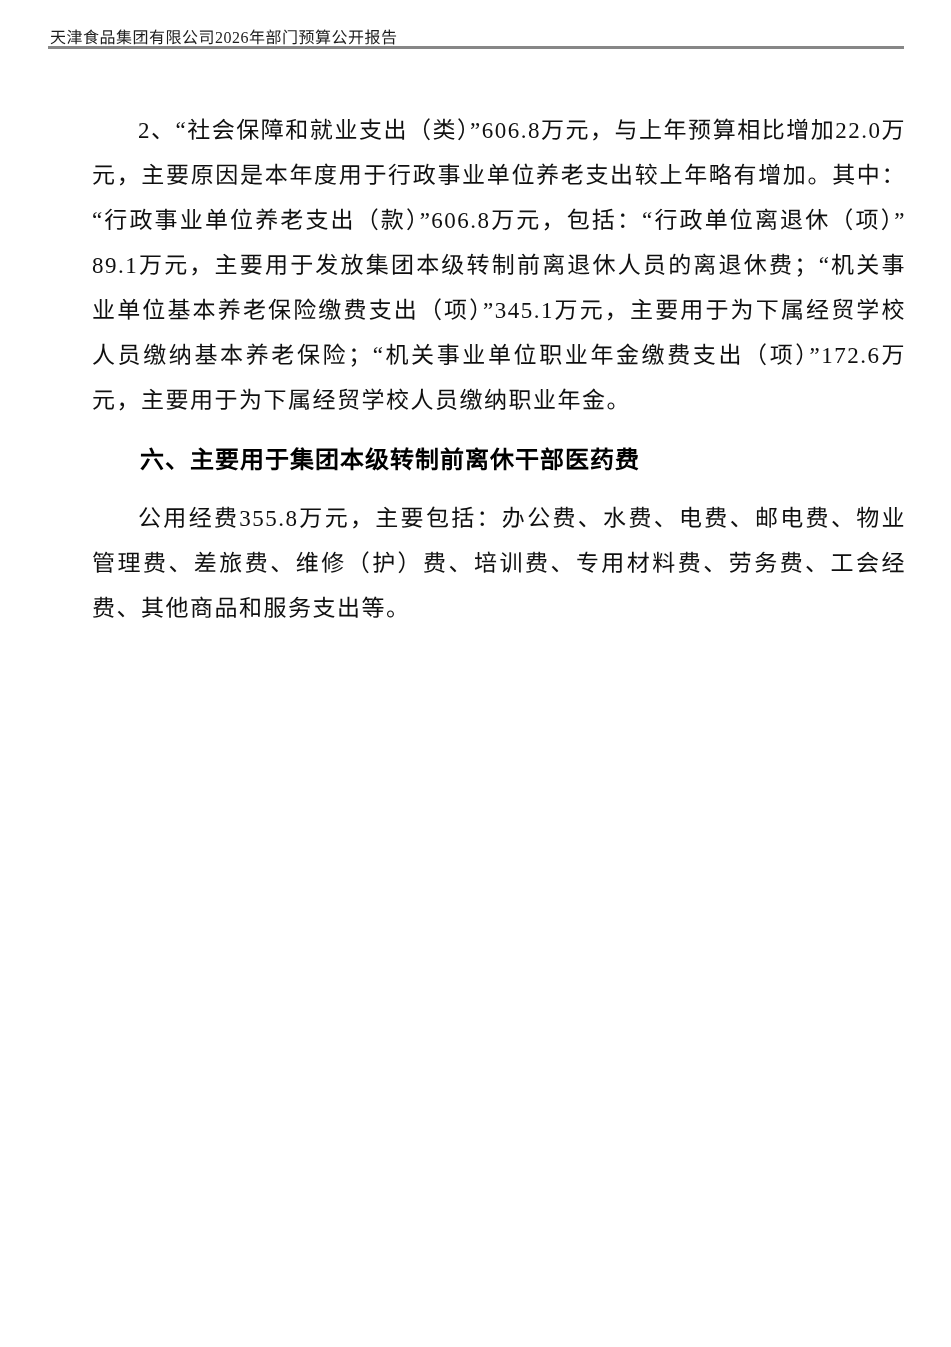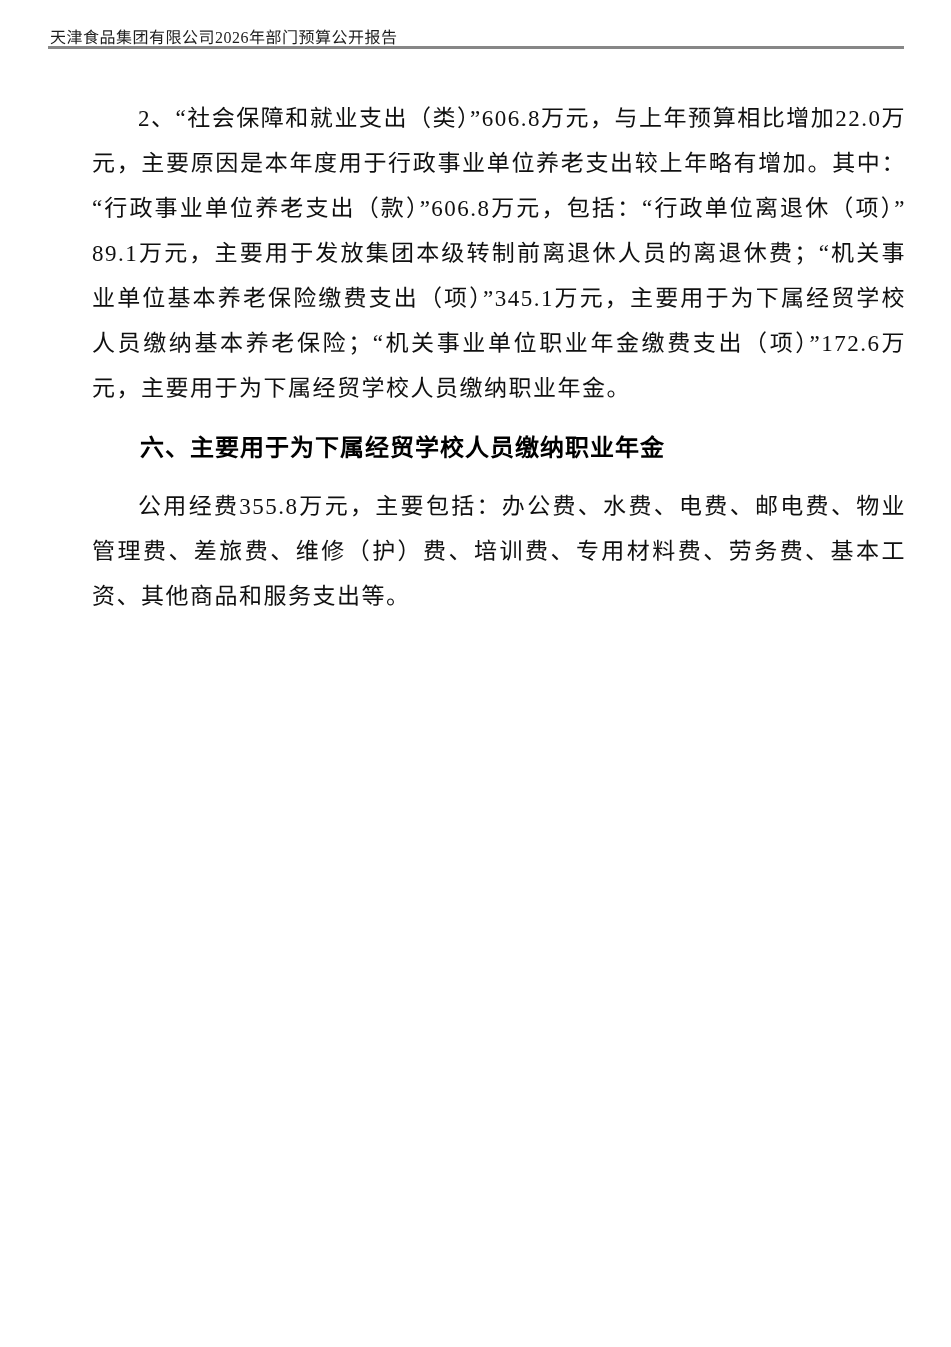--- a/index.html
+++ b/index.html
@@ -31,21 +31,21 @@
     left: 48px;
     top: 46px;
     width: 856px;
     height: 3px;
     background: #878787;
   }
   
   .doc-body {
     position: absolute;
     left: 92px;
-    top: 96px;
+    top: 108px;
     width: 814px;
     font-size: 23px;
     line-height: 45px;
     text-align: justify;
     text-justify: inter-ideograph;
   }
   .para {
     margin: 0;
     text-indent: 2em;
     letter-spacing: 1.5px;
@@ -78,23 +78,23 @@
 
   <div class="doc-header">天津食品集团有限公司2026年部门预算公开报告</div>
 
   <div class="doc-rule"></div>
 
   <div class="doc-body">
 
     <p class="para">2、“社会保障和就业支出（类）”606.8万元，与上年预算相比增加22.0万元，主要原因是本年度用于行政事业单位养老支出较上年略有增加。其中：“行政事业单位养老支出（款）”606.8万元，包括：“行政单位离退休（项）”89.1万元，主要用于发放集团本级转制前离退休人员的离退休费；“机关事业单位基本养老保险缴费支出（项）”345.1万元，主要用于为下属经贸学校人员缴纳基本养老保险；“机关事业单位职业年金缴费支出（项）”172.6万元，主要用于为下属经贸学校人员缴纳职业年金。</p>
 
 
-    <h2 class="section-heading">六、主要用于为下属经贸学校人员缴纳职业年金</h2>
+    <h2 class="section-heading">六、主要用于集团本级转制前离休干部医药费</h2>
 
 
 
-    <p class="para">公用经费355.8万元，主要包括：办公费、水费、电费、邮电费、物业管理费、差旅费、维修（护）费、培训费、专用材料费、劳务费、基本工资、其他商品和服务支出等。</p>
+    <p class="para">公用经费355.8万元，主要包括：办公费、水费、电费、邮电费、物业管理费、差旅费、维修（护）费、培训费、专用材料费、劳务费、工会经费、其他商品和服务支出等。</p>
 
   </div>
 
   <div class="doc-footer">-4-</div>
 
 </div>
 
 </body></html>

